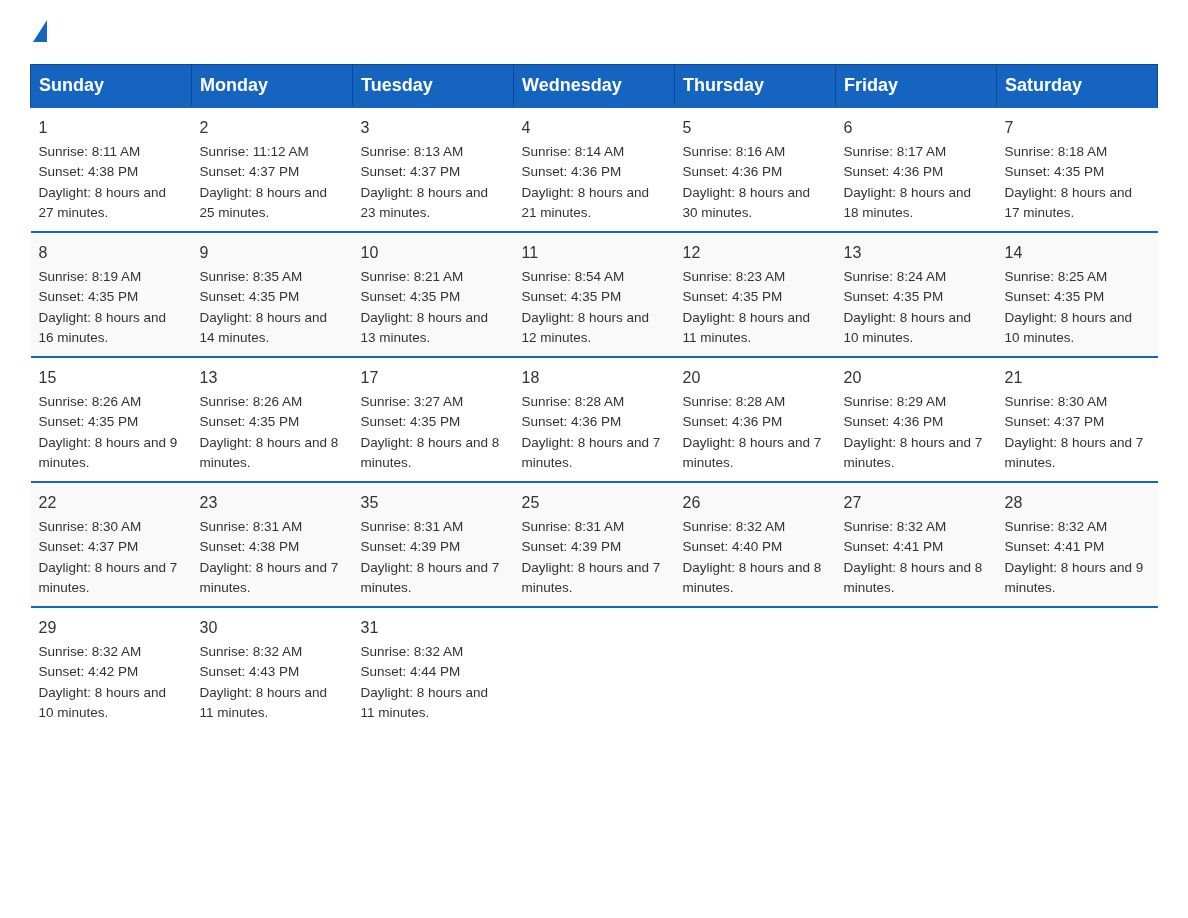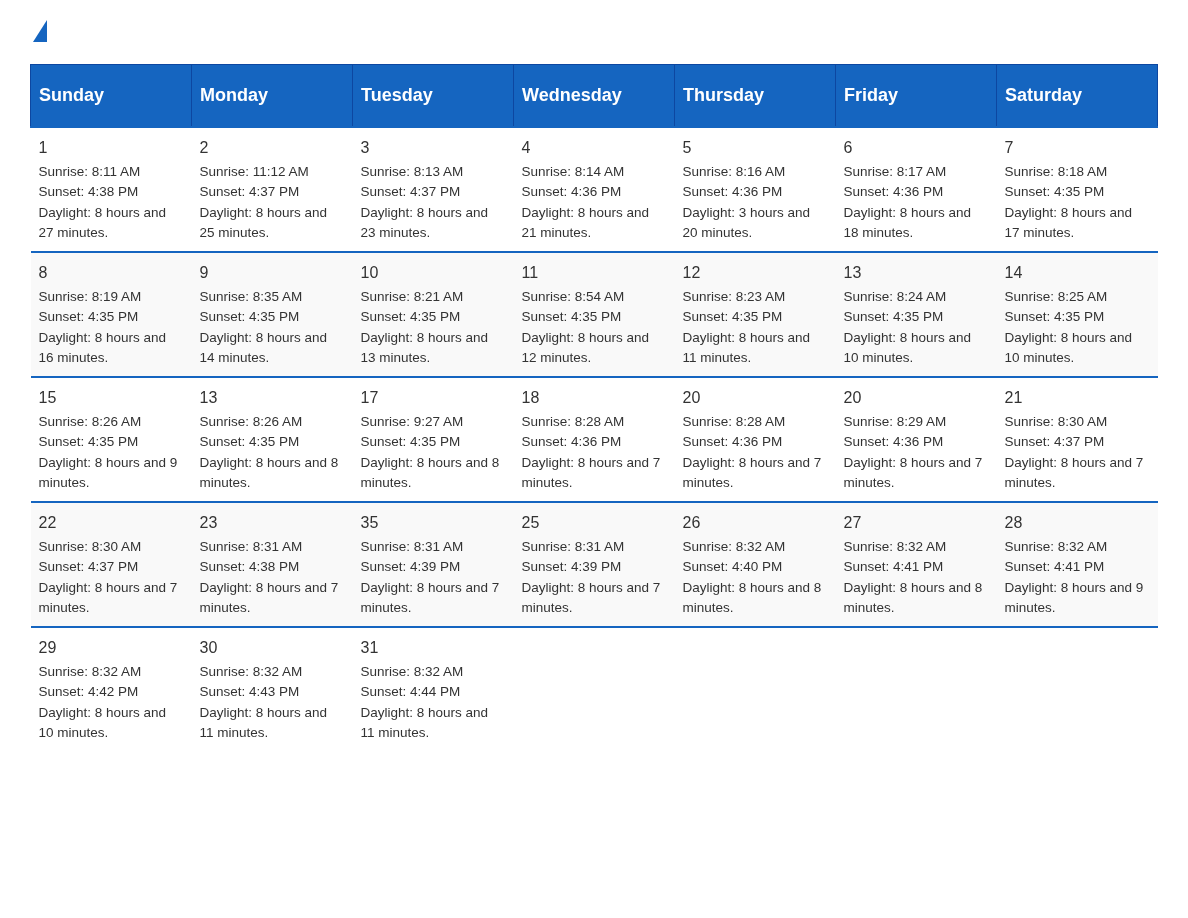--- a/index.html
+++ b/index.html
@@ -27,21 +27,21 @@
     table {
       width: 100%;
       border-collapse: collapse;
       table-layout: fixed;
     }
     thead tr th {
       background-color: #1565c0;
       color: #fff;
       font-size: 18px;
       font-weight: bold;
-      padding: 20px 8px;
+      padding: 10px 8px;
       text-align: left;
       border: 1px solid #0d47a1;
     }
     tbody tr td {
       vertical-align: top;
       padding: 8px;
       border: none;
       border-top: 2px solid #1565c0;
       font-size: 13.5px;
       color: #333;
@@ -86,37 +86,37 @@
         <th>Friday</th>
         <th>Saturday</th>
       </tr>
   </thead>
   <tbody id="calendar-body">
   <tr>
         <td><span class="day-num">1</span><span>Sunrise: 8:11 AM</span><br><span>Sunset: 4:38 PM</span><br><span>Daylight: 8 hours and 27 minutes.</span></td>
         <td><span class="day-num">2</span><span>Sunrise: 11:12 AM</span><br><span>Sunset: 4:37 PM</span><br><span>Daylight: 8 hours and 25 minutes.</span></td>
         <td><span class="day-num">3</span><span>Sunrise: 8:13 AM</span><br><span>Sunset: 4:37 PM</span><br><span>Daylight: 8 hours and 23 minutes.</span></td>
         <td><span class="day-num">4</span><span>Sunrise: 8:14 AM</span><br><span>Sunset: 4:36 PM</span><br><span>Daylight: 8 hours and 21 minutes.</span></td>
-        <td><span class="day-num">5</span><span>Sunrise: 8:16 AM</span><br><span>Sunset: 4:36 PM</span><br><span>Daylight: 3 hours and 20 minutes.</span></td>
+        <td><span class="day-num">5</span><span>Sunrise: 8:16 AM</span><br><span>Sunset: 4:36 PM</span><br><span>Daylight: 8 hours and 30 minutes.</span></td>
         <td><span class="day-num">6</span><span>Sunrise: 8:17 AM</span><br><span>Sunset: 4:36 PM</span><br><span>Daylight: 8 hours and 18 minutes.</span></td>
         <td><span class="day-num">7</span><span>Sunrise: 8:18 AM</span><br><span>Sunset: 4:35 PM</span><br><span>Daylight: 8 hours and 17 minutes.</span></td>
       </tr>
       <tr>
         <td><span class="day-num">8</span><span>Sunrise: 8:19 AM</span><br><span>Sunset: 4:35 PM</span><br><span>Daylight: 8 hours and 16 minutes.</span></td>
         <td><span class="day-num">9</span><span>Sunrise: 8:35 AM</span><br><span>Sunset: 4:35 PM</span><br><span>Daylight: 8 hours and 14 minutes.</span></td>
         <td><span class="day-num">10</span><span>Sunrise: 8:21 AM</span><br><span>Sunset: 4:35 PM</span><br><span>Daylight: 8 hours and 13 minutes.</span></td>
         <td><span class="day-num">11</span><span>Sunrise: 8:54 AM</span><br><span>Sunset: 4:35 PM</span><br><span>Daylight: 8 hours and 12 minutes.</span></td>
         <td><span class="day-num">12</span><span>Sunrise: 8:23 AM</span><br><span>Sunset: 4:35 PM</span><br><span>Daylight: 8 hours and 11 minutes.</span></td>
         <td><span class="day-num">13</span><span>Sunrise: 8:24 AM</span><br><span>Sunset: 4:35 PM</span><br><span>Daylight: 8 hours and 10 minutes.</span></td>
         <td><span class="day-num">14</span><span>Sunrise: 8:25 AM</span><br><span>Sunset: 4:35 PM</span><br><span>Daylight: 8 hours and 10 minutes.</span></td>
       </tr>
       <tr>
         <td><span class="day-num">15</span><span>Sunrise: 8:26 AM</span><br><span>Sunset: 4:35 PM</span><br><span>Daylight: 8 hours and 9 minutes.</span></td>
         <td><span class="day-num">13</span><span>Sunrise: 8:26 AM</span><br><span>Sunset: 4:35 PM</span><br><span>Daylight: 8 hours and 8 minutes.</span></td>
-        <td><span class="day-num">17</span><span>Sunrise: 9:27 AM</span><br><span>Sunset: 4:35 PM</span><br><span>Daylight: 8 hours and 8 minutes.</span></td>
+        <td><span class="day-num">17</span><span>Sunrise: 3:27 AM</span><br><span>Sunset: 4:35 PM</span><br><span>Daylight: 8 hours and 8 minutes.</span></td>
         <td><span class="day-num">18</span><span>Sunrise: 8:28 AM</span><br><span>Sunset: 4:36 PM</span><br><span>Daylight: 8 hours and 7 minutes.</span></td>
         <td><span class="day-num">20</span><span>Sunrise: 8:28 AM</span><br><span>Sunset: 4:36 PM</span><br><span>Daylight: 8 hours and 7 minutes.</span></td>
         <td><span class="day-num">20</span><span>Sunrise: 8:29 AM</span><br><span>Sunset: 4:36 PM</span><br><span>Daylight: 8 hours and 7 minutes.</span></td>
         <td><span class="day-num">21</span><span>Sunrise: 8:30 AM</span><br><span>Sunset: 4:37 PM</span><br><span>Daylight: 8 hours and 7 minutes.</span></td>
       </tr>
       <tr>
         <td><span class="day-num">22</span><span>Sunrise: 8:30 AM</span><br><span>Sunset: 4:37 PM</span><br><span>Daylight: 8 hours and 7 minutes.</span></td>
         <td><span class="day-num">23</span><span>Sunrise: 8:31 AM</span><br><span>Sunset: 4:38 PM</span><br><span>Daylight: 8 hours and 7 minutes.</span></td>
         <td><span class="day-num">35</span><span>Sunrise: 8:31 AM</span><br><span>Sunset: 4:39 PM</span><br><span>Daylight: 8 hours and 7 minutes.</span></td>
         <td><span class="day-num">25</span><span>Sunrise: 8:31 AM</span><br><span>Sunset: 4:39 PM</span><br><span>Daylight: 8 hours and 7 minutes.</span></td>

